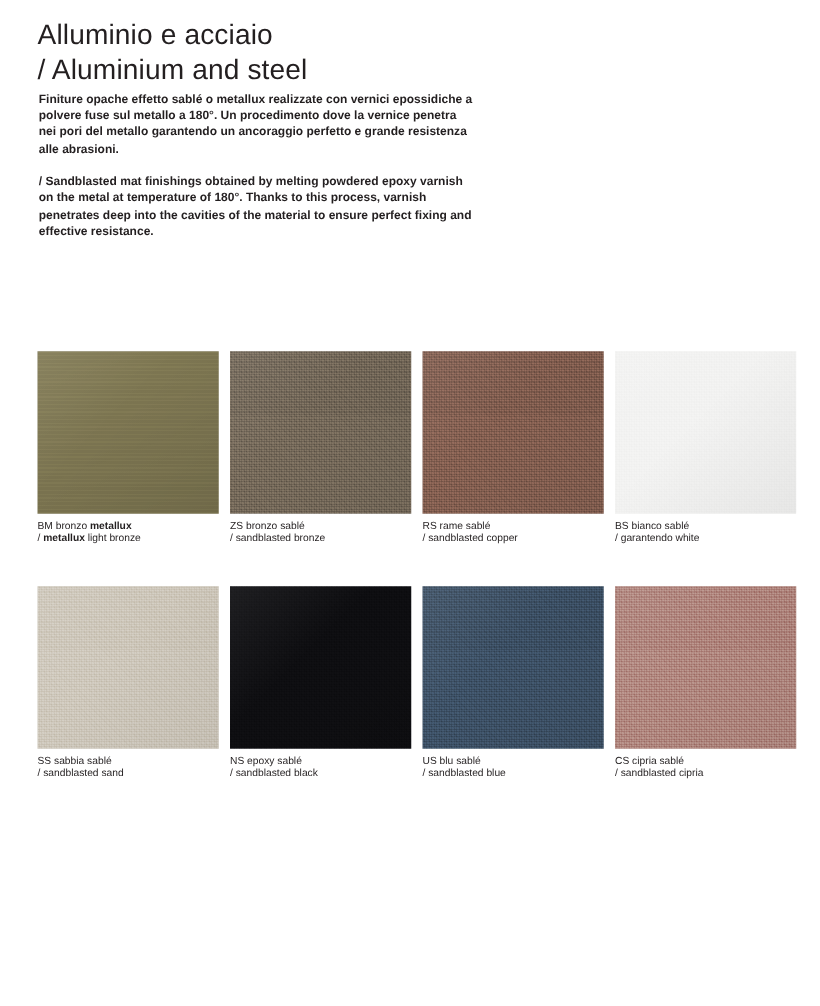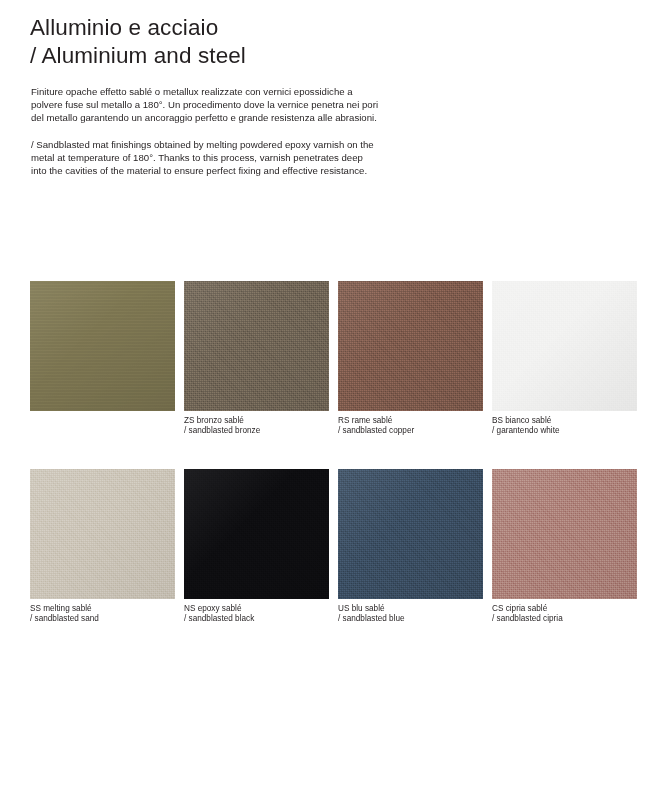--- a/index.html
+++ b/index.html
@@ -35,22 +35,23 @@
     letter-spacing: 0.1px;
     color: #231f20;
     margin: 0;
     white-space: pre-line;
   }
 
   
   .intro {
     position: absolute;
     left: 31px;
-    top: 85px;
+    top: 73px;
     width: 348px;
+    font-weight: bold;
   }
   .intro p {
     margin: 0;
     font-size: 9.6px;
     line-height: 13.2px;
     letter-spacing: 0.01px;
     color: #231f20;
   }
   .intro p.second { margin-top: 13.3px; }
 
@@ -125,20 +126,24 @@
     <p class="first">Finiture opache effetto sablé o metallux realizzate con vernici epossidiche a polvere fuse sul metallo a 180°. Un procedimento dove la vernice penetra nei pori del metallo garantendo un ancoraggio perfetto e grande resistenza alle abrasioni.</p>
     <p class="second">/ Sandblasted mat finishings obtained by melting powdered epoxy varnish on the metal at temperature of 180°. Thanks to this process, varnish penetrates deep into the cavities of the material to ensure perfect fixing and effective resistance.</p>
   </div>
 
   <div class="grid">
       <div class="swatch-cell">
         <div class="swatch tex-metallux" style="background: rgb(123, 116, 80);">
           <div class="grain"></div>
           <div class="sheen"></div>
         </div>
+        <div class="caption">
+          <span class="line">BM bronzo <b>metallux</b></span>
+          <span class="line">/ <b>metallux</b> light bronze</span>
+        </div>
       </div>
       <div class="swatch-cell">
         <div class="swatch tex-sable" style="background: rgb(111, 100, 85);">
           <div class="grain"></div>
           <div class="sheen"></div>
         </div>
         <div class="caption">
           <span class="line">ZS bronzo sablé</span>
           <span class="line">/ sandblasted bronze</span>
         </div>
@@ -162,21 +167,21 @@
           <span class="line">BS bianco sablé</span>
           <span class="line">/ garantendo white</span>
         </div>
       </div>
       <div class="swatch-cell">
         <div class="swatch tex-sable" style="background: rgb(204, 197, 184);">
           <div class="grain"></div>
           <div class="sheen"></div>
         </div>
         <div class="caption">
-          <span class="line">SS melting sablé</span>
+          <span class="line">SS sabbia sablé</span>
           <span class="line">/ sandblasted sand</span>
         </div>
       </div>
       <div class="swatch-cell">
         <div class="swatch tex-sable" style="background: rgb(13, 13, 16);">
           <div class="grain"></div>
           <div class="sheen"></div>
         </div>
         <div class="caption">
           <span class="line">NS epoxy sablé</span>

